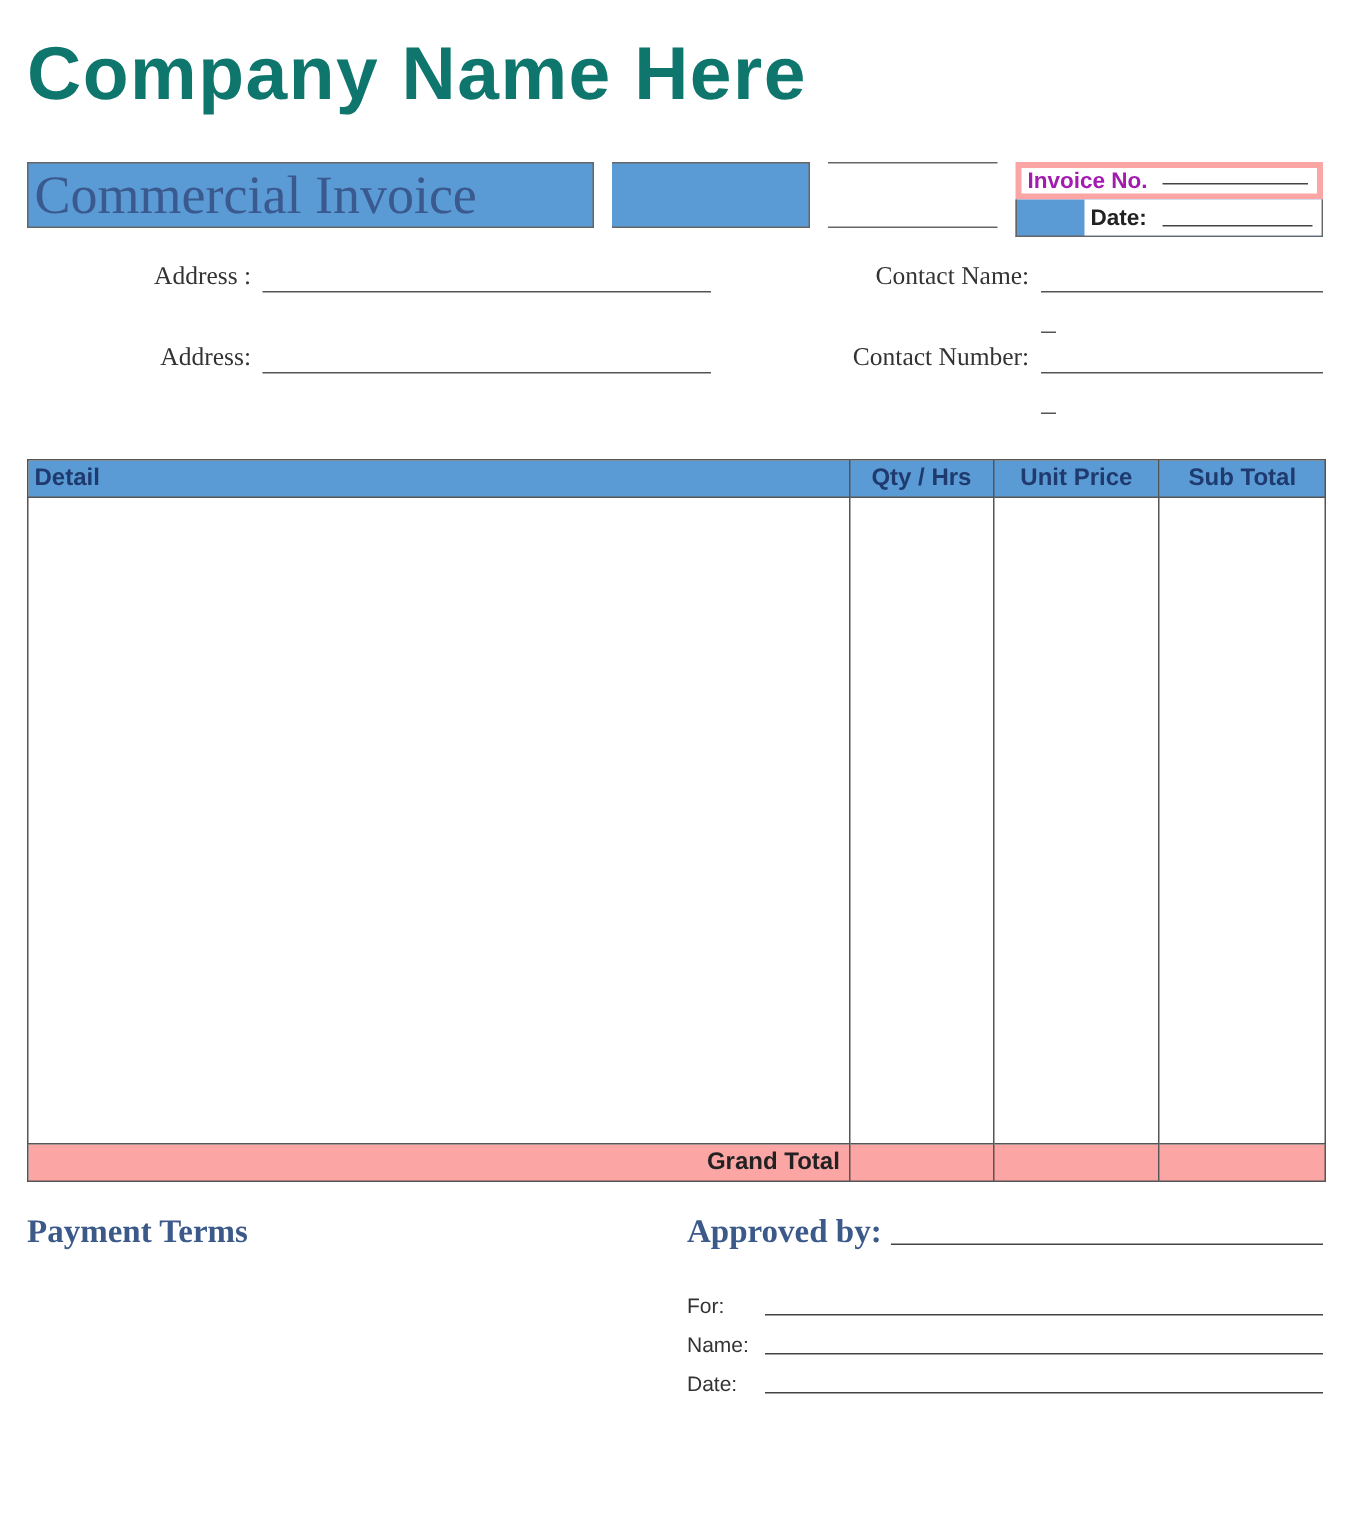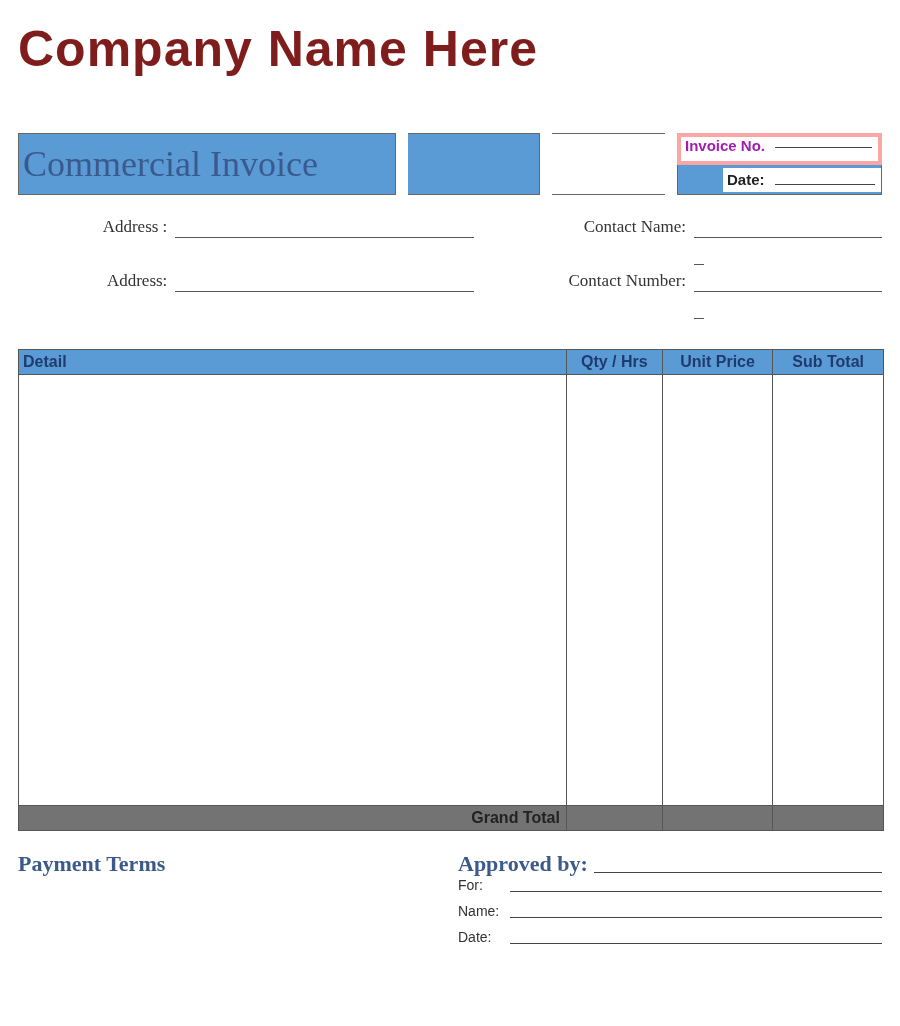--- a/index.html
+++ b/index.html
@@ -10,27 +10,27 @@
     width: 900px;
   }
   .page {
     padding: 20px 18px;
     box-sizing: border-box;
   }
   .company-title {
     font-family: "Arial Black", Arial, sans-serif;
     font-size: 50px;
     font-weight: 900;
-    color: #7f1d1d;
+    color: #0f766e;
     letter-spacing: 1px;
-    margin: 0 0 55px 0;
+    margin: 0 0 30px 0;
   }
   .header-row {
     display: flex;
-    height: 62px;
+    height: 44px;
     gap: 12px;
   }
   .h-inv-title {
     width: 400px;
     background: #5b9bd5;
     border: 1px solid #666;
     color: #3a5a8f;
     font-family: Georgia, serif;
     font-size: 36px;
     font-weight: 500;
@@ -159,21 +159,21 @@
     border: 1px solid #555;
     padding: 0;
   }
   .col-detail   { width: 565px; }
   .col-qty      { width: 90px; text-align: center !important; }
   .col-unit     { width: 105px; text-align: center !important; }
   .col-subtotal { width: 105px; text-align: center !important; }
   .body-row td { height: 430px; vertical-align: top; }
   .gt-row td {
     height: 24px;
-    background: #737373;
+    background: #fca5a5;
     font-family: Arial, sans-serif;
     font-size: 16px;
     font-weight: bold;
     color: #222;
   }
   .gt-row td.gt-label { text-align: right; padding-right: 6px; }
   
   .footer-row {
     display: flex;
     margin-top: 20px;
@@ -184,20 +184,21 @@
     font-size: 22px;
     font-weight: bold;
     color: #3b5a8a;
   }
   .approved {
     flex: 1;
   }
   .approved-line {
     display: flex;
     align-items: flex-end;
+    margin-bottom: 28px;
   }
   .approved-label {
     font-size: 22px;
     font-weight: bold;
     color: #3b5a8a;
     margin-right: 6px;
   }
   .approved-blank {
     flex: 1;
     border-bottom: 1px solid #444;

